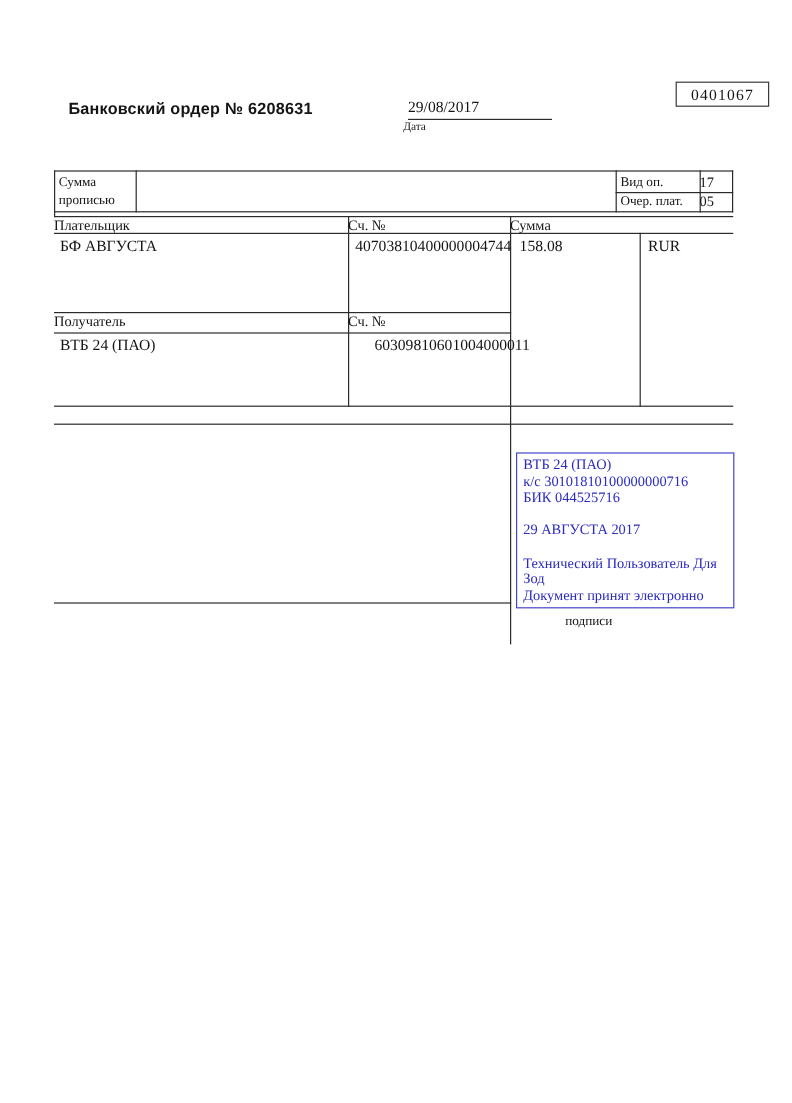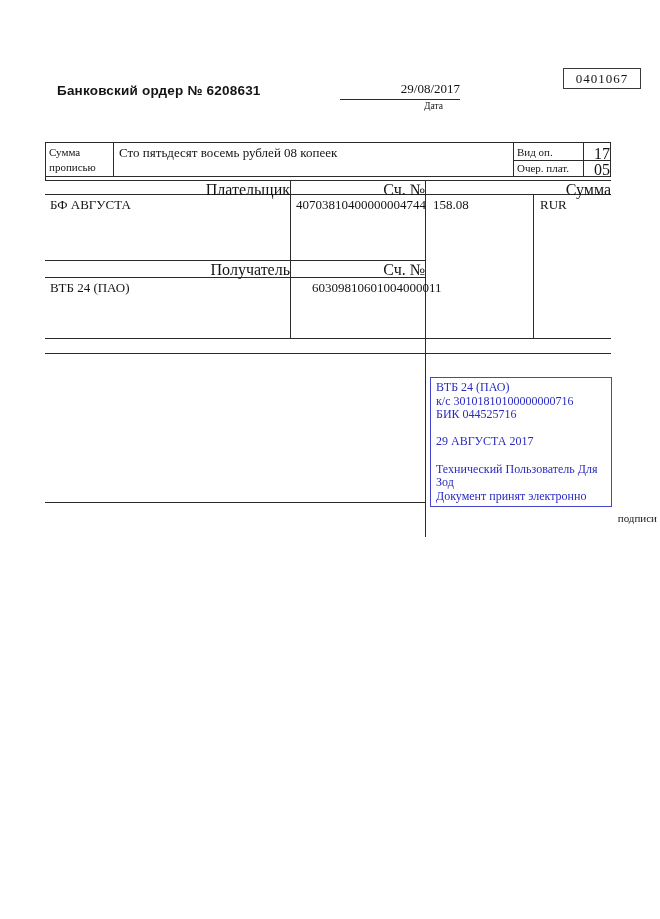--- a/index.html
+++ b/index.html
@@ -5,47 +5,47 @@
   html,body{margin:0;padding:0;background:#888;}
   .page{
     position:relative;width:660px;height:919px;background:#ffffff;
     font-family:"Liberation Serif", serif;color:#141414;overflow:hidden;
     margin:0 auto;
   }
   .abs{position:absolute;}
   .ln{position:absolute;background:#2b2b2b;}
   .serif{font-family:"Liberation Serif", serif;}
   .sans{font-family:"Liberation Sans", sans-serif;}
-  .center{text-align:right;}
+  .center{text-align:left;}
   .pre{white-space:pre-line;}
   .code-box{
     border:1px solid #3a3a3a;width:76px;height:19px;line-height:19px;
     text-align:center;font-size:13px;letter-spacing:1px;
   }
   .title{font-size:13.5px;font-weight:bold;letter-spacing:.2px;}
   .fs13{font-size:13px;}
-  .fs12{font-size:16px;}
+  .fs12{font-size:12px;}
   .fs11{font-size:11px;}
   .stamp{
     border:1px solid #4545cc;color:#2a2ac0;font-size:12px;line-height:13.6px;
     padding:3px 5px;white-space:pre-line;width:170px;
   }
 </style>
 </head>
 <body>
 
 <div class="page">
 
   <div class="abs code-box serif" style="left:563px;top:36px;margin-top:32px;">0401067</div>
 
   <div class="abs sans title" style="left:57px;top:83px;text-align:center;">Банковский ордер № 6208631</div>
 
   <div class="abs serif fs13 center" style="left:340px;top:81px;width:120px;">29/08/2017</div>
   <div class="ln" style="left:340px;top:99px;width:120px;height:1px;"></div>
-  <div class="abs serif center" style="left:323px;top:101px;width:120px;font-size:9.5px;">Дата</div>
+  <div class="abs serif center" style="left:336px;top:101px;width:120px;font-size:9.5px;">Дата</div>
 
   <div class="ln" style="left:45px;top:142px;width:566px;height:1px;"></div>
   <div class="ln" style="left:513px;top:160px;width:98px;height:1px;"></div>
   <div class="ln" style="left:45px;top:176px;width:566px;height:1px;"></div>
   <div class="ln" style="left:45px;top:180px;width:566px;height:1px;"></div>
   <div class="ln" style="left:45px;top:194px;width:566px;height:1px;"></div>
   <div class="ln" style="left:45px;top:260px;width:381px;height:1px;"></div>
   <div class="ln" style="left:45px;top:277px;width:381px;height:1px;"></div>
   <div class="ln" style="left:45px;top:338px;width:566px;height:1px;"></div>
   <div class="ln" style="left:45px;top:353px;width:566px;height:1px;"></div>
@@ -55,21 +55,20 @@
   <div class="ln" style="left:113px;top:142px;width:1px;height:35px;"></div>
   <div class="ln" style="left:513px;top:142px;width:1px;height:35px;"></div>
   <div class="ln" style="left:583px;top:142px;width:1px;height:35px;"></div>
   <div class="ln" style="left:610px;top:142px;width:1px;height:35px;"></div>
   <div class="ln" style="left:290px;top:180px;width:1px;height:159px;"></div>
   <div class="ln" style="left:425px;top:180px;width:1px;height:357px;"></div>
   <div class="ln" style="left:533px;top:194px;width:1px;height:145px;"></div>
 
   <div class="abs serif fs11 pre" style="left:49px;top:145px;line-height:15px;">Сумма
 прописью</div>
-  <div class="abs serif fs13" style="left:119px;top:145px;">Сто пятьдесят восемь рублей 08 копеек</div>
   <div class="abs serif fs11" style="left:517px;top:146px;">Вид оп.</div>
   <div class="abs serif fs12 center" style="left:583px;top:145px;width:27px;">17</div>
   <div class="abs serif fs11" style="left:517px;top:162px;">Очер. плат.</div>
   <div class="abs serif fs12 center" style="left:583px;top:161px;width:27px;">05</div>
 
   <div class="abs serif fs12 center" style="left:45px;top:181px;width:245px;">Плательщик</div>
   <div class="abs serif fs12 center" style="left:290px;top:181px;width:135px;">Сч. №</div>
   <div class="abs serif fs12 center" style="left:425px;top:181px;width:186px;">Сумма</div>
 
   <div class="abs serif fs13" style="left:50px;top:197px;">БФ АВГУСТА</div>

